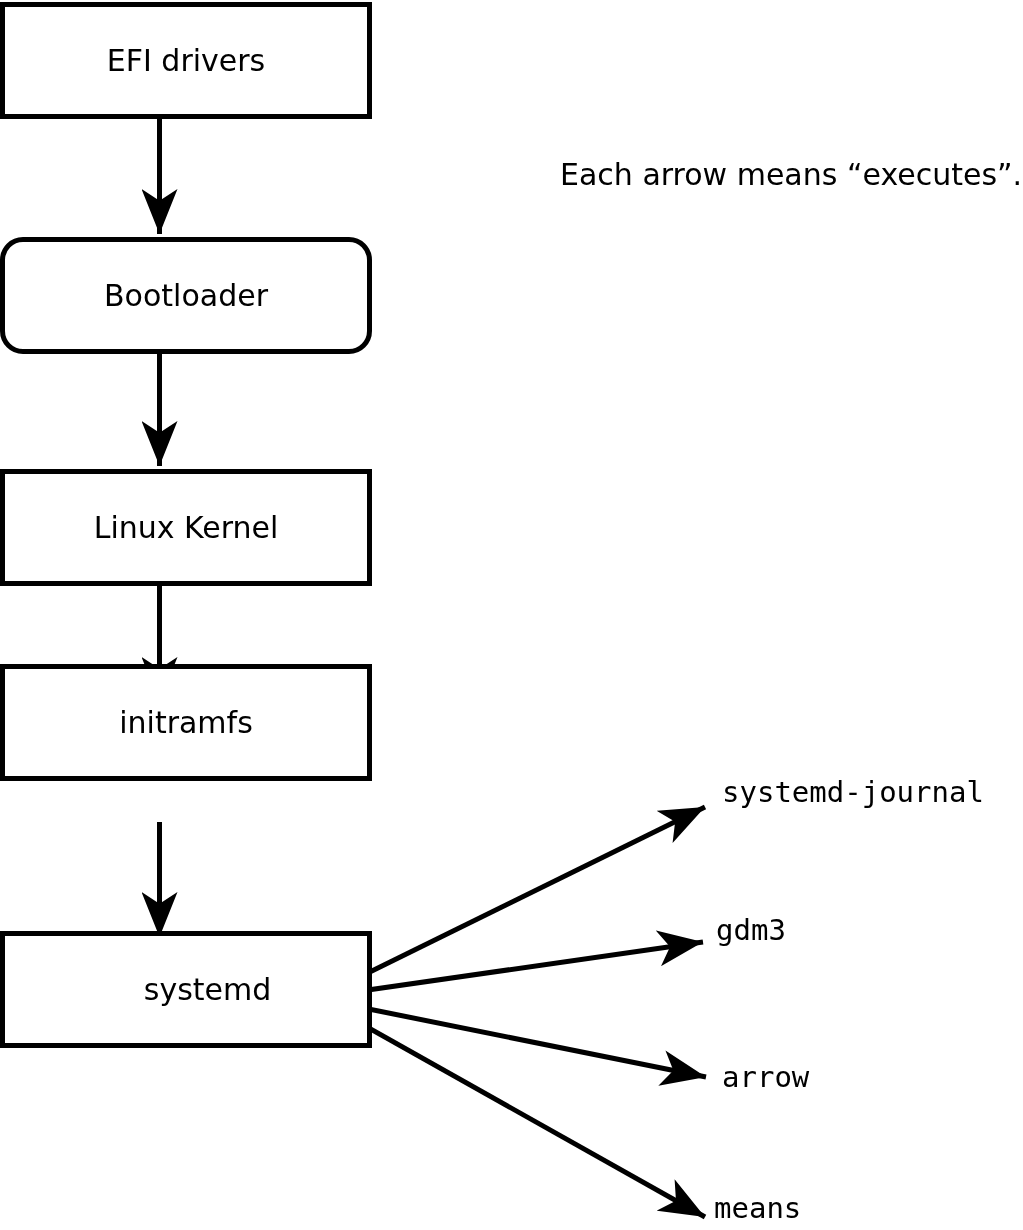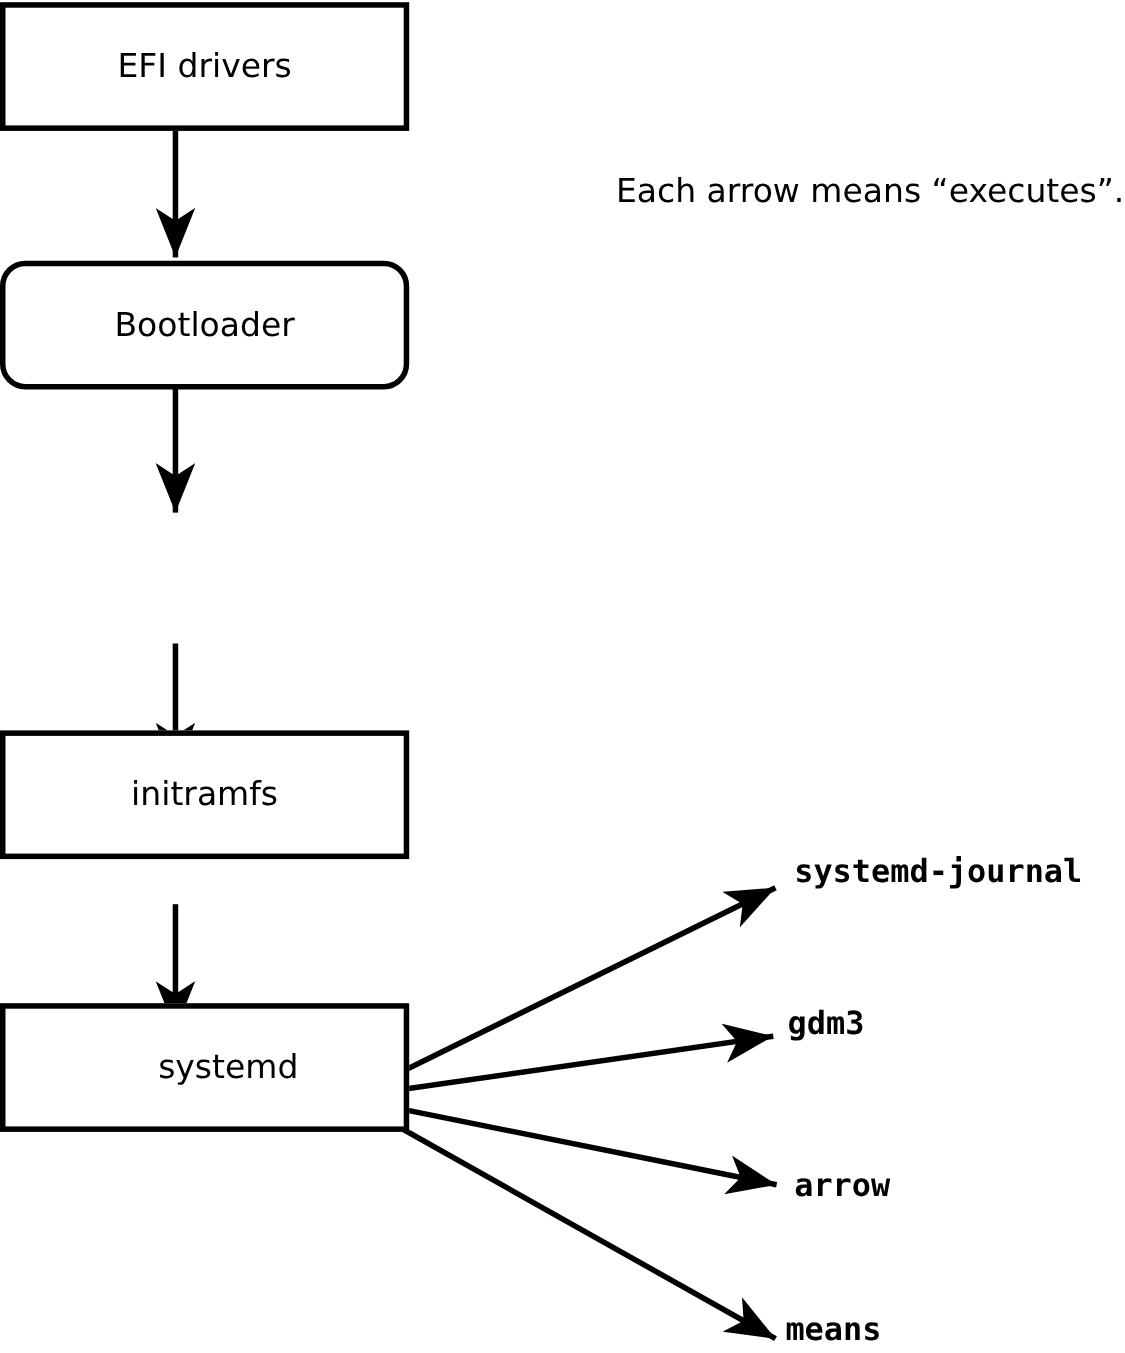--- a/index.html
+++ b/index.html
@@ -38,30 +38,29 @@
   }
   .flow-box .box-label {
     font-size: 30px;
     line-height: 1;
     white-space: nowrap;
   }
   .box-efi        { top: 2px; }
   .box-bootloader { top: 237px; border-radius: 23px; }
   .box-kernel     { top: 469px; }
   .box-initramfs  { top: 664px; }
-  .box-systemd    { top: 912px; padding-left: 43px; }
+  .box-systemd    { top: 931px; padding-left: 43px; }
 
   .process-label {
     position: absolute;
     font-family: "DejaVu Sans Mono", monospace;
     font-size: 29px;
     line-height: 34px;
     height: 34px;
     white-space: nowrap;
-    font-weight: bold;
   }
   .label-journal { left: 722px; top: 775px; }
   .label-gdm3    { left: 716px; top: 913px; }
   .label-getty   { left: 722px; top: 1060px; }
   .label-sshd    { left: 714px; top: 1191px; }
 
   .annotation {
     position: absolute;
     left: 560px;
     top: 146px;
@@ -95,20 +94,23 @@
   </svg>
 
   <div class="flow-box box-efi">
     <span class="box-label">EFI drivers</span>
   </div>
 
   <div class="flow-box box-bootloader">
     <span class="box-label">Bootloader</span>
   </div>
 
+  <div class="flow-box box-kernel">
+    <span class="box-label">Linux Kernel</span>
+  </div>
 
   <div class="flow-box box-initramfs">
     <span class="box-label">initramfs</span>
   </div>
 
   <div class="flow-box box-systemd">
     <span class="box-label">systemd</span>
   </div>
 
   <div class="process-label label-journal">systemd-journal</div>

